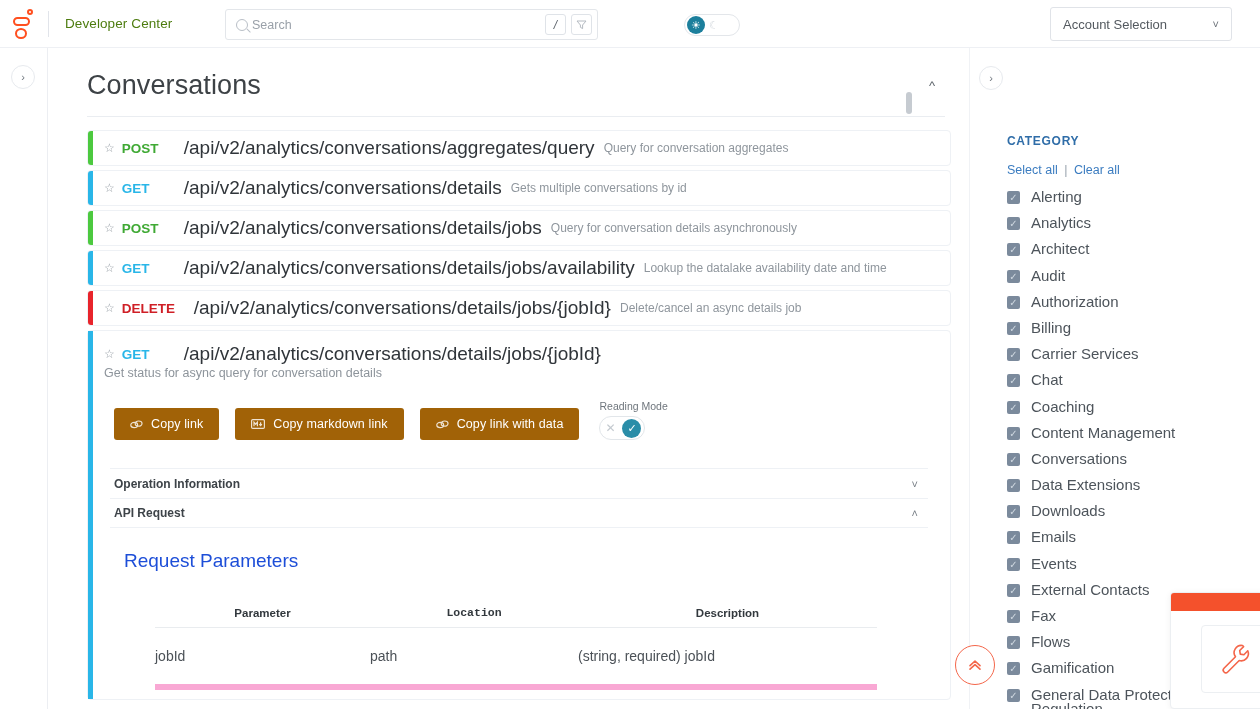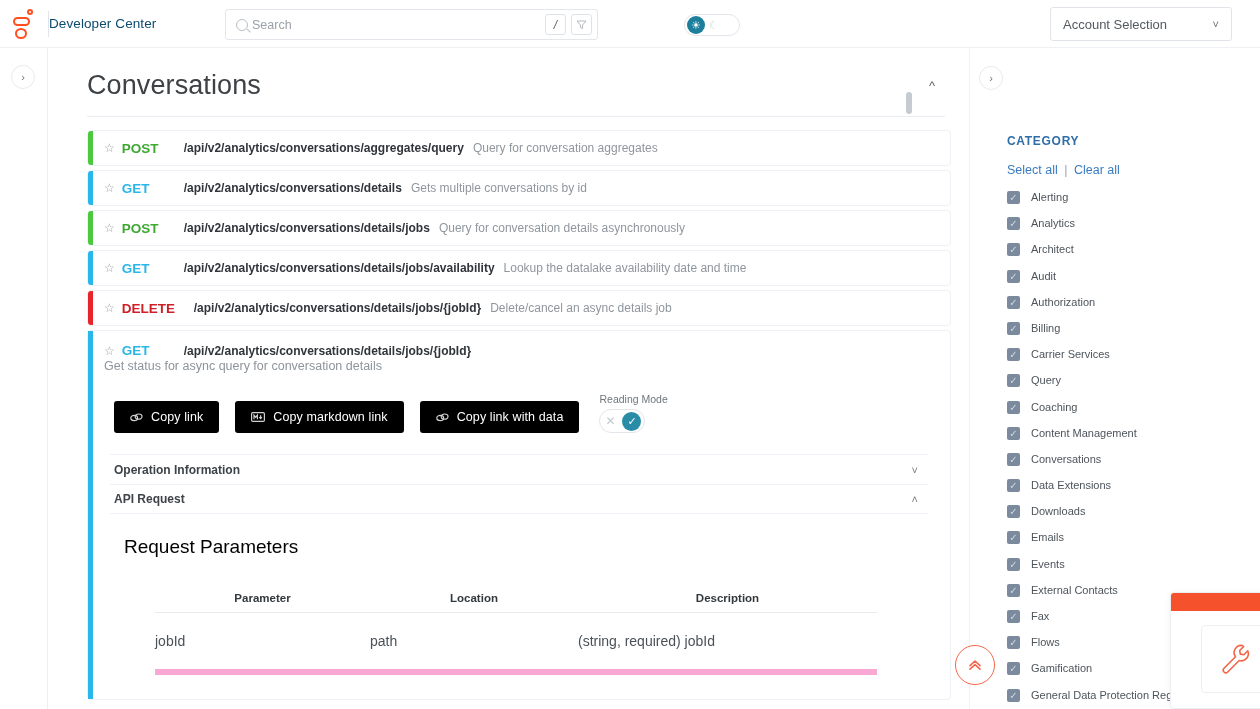--- a/index.html
+++ b/index.html
@@ -15,21 +15,21 @@
     position: absolute; top: 0; left: 0; width: 1260px; height: 48px;
     background: #fff; display: flex; align-items: center;
     border-bottom: 1px solid #eef0f4;
   }
   .logo-wrap { width: 48px; height: 48px; display: flex; align-items: center; justify-content: center; }
   .logo { width: 22px; height: 30px; position: relative; }
   .logo .dot { position: absolute; right: 2px; top: 0; width: 6px; height: 6px; border-radius: 50%; border: 2px solid #ff4f1f; }
   .logo .pill { position: absolute; left: 0; top: 8px; width: 17px; height: 9px; border-radius: 5px; border: 2.4px solid #ff4f1f; }
   .logo .circ { position: absolute; left: 2px; top: 19px; width: 12px; height: 11px; border-radius: 50%; border: 2.4px solid #ff4f1f; }
   .vdiv { width: 1px; height: 26px; background: #e1e4ea; }
-  .app-title { font-size: 13.5px; color: #0c4a6e; margin-left: 0; letter-spacing: .1px; }
+  .app-title { font-size: 13.5px; color: #4d7c0f; margin-left: 16px; letter-spacing: .1px; }
 
   .searchbox {
     position: absolute; left: 225px; top: 9px; width: 373px; height: 31px;
     border: 1px solid #e3e6ea; border-radius: 3px; background: #fff;
     display: flex; align-items: center; padding: 0 5px 0 10px;
   }
   .searchbox .mag { width: 12px; height: 12px; border: 1.4px solid #b9bfc7; border-radius: 50%; position: relative; flex: none; }
   .searchbox .mag:after { content:""; position:absolute; right:-4px; bottom:-2px; width:5px; height:1.4px; background:#b9bfc7; transform: rotate(45deg); }
   .search-input {
     flex: 1; border: 0; outline: 0; font-size: 12.5px; color: #6d747d;
@@ -93,35 +93,35 @@
   .op-row {
     position: relative; height: 36px; margin-bottom: 4px;
     border: 1px solid #eef1f5; border-radius: 4px; background: #fff;
     display: flex; align-items: center; overflow: hidden;
   }
   .op-bar { position:absolute; left:0; top:0; width: 5px; height: 100%; }
   .op-star { margin-left: 16px; font-size: 12px; color: #9ba2a9; }
   .op-method {
     font-size: 13.5px; font-weight: bold; margin-left: 7px; width: 62px;
   }
-  .op-path { font-size: 12px; font-weight: bold; color: #30353a; }
+  .op-path { font-size: 19px; font-weight: normal; color: #30353a; }
   .op-desc { font-size: 12px; color: #8f969d; margin-left: 9px; }
 
   
   .op-exp {
     position: relative; margin-top: 4px; border: 1px solid #eef1f5; border-radius: 4px;
     background: #fff; padding: 12px 0 0 0; min-height: 370px;
   }
   .op-exp .op-bar { width: 5px; }
   .exp-head { padding-left: 16px; display:flex; align-items:center; }
   .exp-sub { font-size: 12.5px; color: #8d949b; padding-left: 16px; margin-top: 1px; }
 
   .btn-row { display: flex; align-items: flex-end; padding-left: 26px; margin-top: 20px; }
   .tbtn {
-    height: 32px; background: #000000; color: #fff; border: 0; border-radius: 3px;
+    height: 32px; background: #a16207; color: #fff; border: 0; border-radius: 3px;
     font-size: 12.5px; font-family: "Liberation Sans", sans-serif;
     display: flex; align-items: center; justify-content: center; padding: 0 16px;
     margin-right: 16px; letter-spacing: .1px;
   }
   .tbtn .bi { margin-right: 8px; opacity: .82; display:flex; align-items:center; }
   .read-mode { margin-left: 4px; }
   .read-mode .rm-lbl { font-size: 10.5px; color: #6f767d; margin-bottom: 4px; }
   .rm-switch {
     width: 46px; height: 24px; border: 1px solid #e2e6ea; border-radius: 13px; background:#fff;
     display:flex; align-items:center; justify-content: space-between; padding: 0 3px;
@@ -132,31 +132,31 @@
 
   .acc { margin: 0 22px; }
   .acc-item {
     height: 30px; border-top: 1px solid #eef1f5; display:flex; align-items:center;
     padding: 0 10px 0 4px;
   }
   .acc-item:last-of-type { border-bottom: 1px solid #eef1f5; }
   .acc-title { flex:1; font-size: 12px; font-weight: bold; color: #3d4348; }
   .acc-chev { font-size: 11px; color: #777e85; }
 
-  .req-title { font-size: 19px; color: #000000; font-weight: 400; padding: 22px 0 0 36px; }
+  .req-title { font-size: 19px; color: #1d4ed8; font-weight: 400; padding: 22px 0 0 36px; }
 
   .ptable { margin: 34px 0 0 67px; width: 722px; border-collapse: collapse; }
   .ptable th {
     text-align: center; font-size: 11.5px; font-weight: bold; color: #32383d;
     padding: 0 0 8px 0; border-bottom: 1px solid #e9ecef;
   }
   .ptable td {
     font-size: 14px; color: #4b5157; padding: 20px 0; border-bottom: 6px solid #f9a8d4;
   }
-  .ptable .c1 { width: 215px; } .ptable .c2 { width: 208px; }
+  .ptable .c1 { width: 215px; } .ptable .c2 { width: 208px; font-family: Liberation Mono, monospace; }
 
   .main-scroll {
     position: absolute; left: 906px; top: 92px; width: 6px; height: 22px;
     background: #c6cbd1; border-radius: 3px;
   }
 
   
   .right {
     position: absolute; left: 969px; top: 48px; width: 291px; height: 661px;
     background: #fff; border-left: 1px solid #f0f2f5;
@@ -172,21 +172,21 @@
   }
   .cat-links { position: absolute; left: 37px; top: 115px; font-size: 12.5px; color: #3b7cc0; }
   .cat-links .sep { color: #9aa4ae; margin: 0 3px; }
   .cat-list { position: absolute; left: 37px; top: 142px; width: 250px; }
   .cat-item { display: flex; align-items: flex-start; margin-bottom: 12.2px; }
   .cbx {
     width: 13px; height: 13px; border-radius: 2px; background: #7b8a9c; flex: none;
     display:flex; align-items:center; justify-content:center; color: #cfd8e1; font-size: 10px;
     margin-top: 1px;
   }
-  .cat-label { font-size: 11px; color: #4d545b; margin-left: 11px; line-height: 14px; }
+  .cat-label { font-size: 15px; color: #4d545b; margin-left: 11px; line-height: 14px; }
 
   .to-top {
     position: absolute; left: 955px; top: 645px; width: 40px; height: 40px;
     border-radius: 50%; border: 1.6px solid #f4664a; background: #fff;
     display:flex; align-items:center; justify-content:center; color:#f4664a;
     font-size: 17px; z-index: 20;
   }
   .helper {
     position: absolute; left: 1170px; top: 592px; width: 130px; height: 117px;
     background: #fff; border: 1px solid #eceff2; border-radius: 4px; overflow:hidden; z-index: 25;
@@ -330,21 +330,21 @@
         </button>
         <div class="read-mode">
           <div class="rm-lbl">Reading Mode</div>
           <div class="rm-switch">
             <span class="rm-x">✕</span>
             <span class="rm-on">✓</span>
           </div>
         </div>
       </div>
 
-      <div class="acc" style="margin-top:21px">
+      <div class="acc" style="margin-top:28px">
         <div class="acc-item">
           <span class="acc-title">Operation Information</span>
           <span class="acc-chev">˅</span>
         </div>
         <div class="acc-item">
           <span class="acc-title">API Request</span>
           <span class="acc-chev">˄</span>
         </div>
       </div>
 
@@ -404,21 +404,21 @@
       <div class="cat-item">
         <span class="cbx">✓</span>
         <span class="cat-label">Billing</span>
       </div>
       <div class="cat-item">
         <span class="cbx">✓</span>
         <span class="cat-label">Carrier Services</span>
       </div>
       <div class="cat-item">
         <span class="cbx">✓</span>
-        <span class="cat-label">Query</span>
+        <span class="cat-label">Chat</span>
       </div>
       <div class="cat-item">
         <span class="cbx">✓</span>
         <span class="cat-label">Coaching</span>
       </div>
       <div class="cat-item">
         <span class="cbx">✓</span>
         <span class="cat-label">Content Management</span>
       </div>
       <div class="cat-item">

